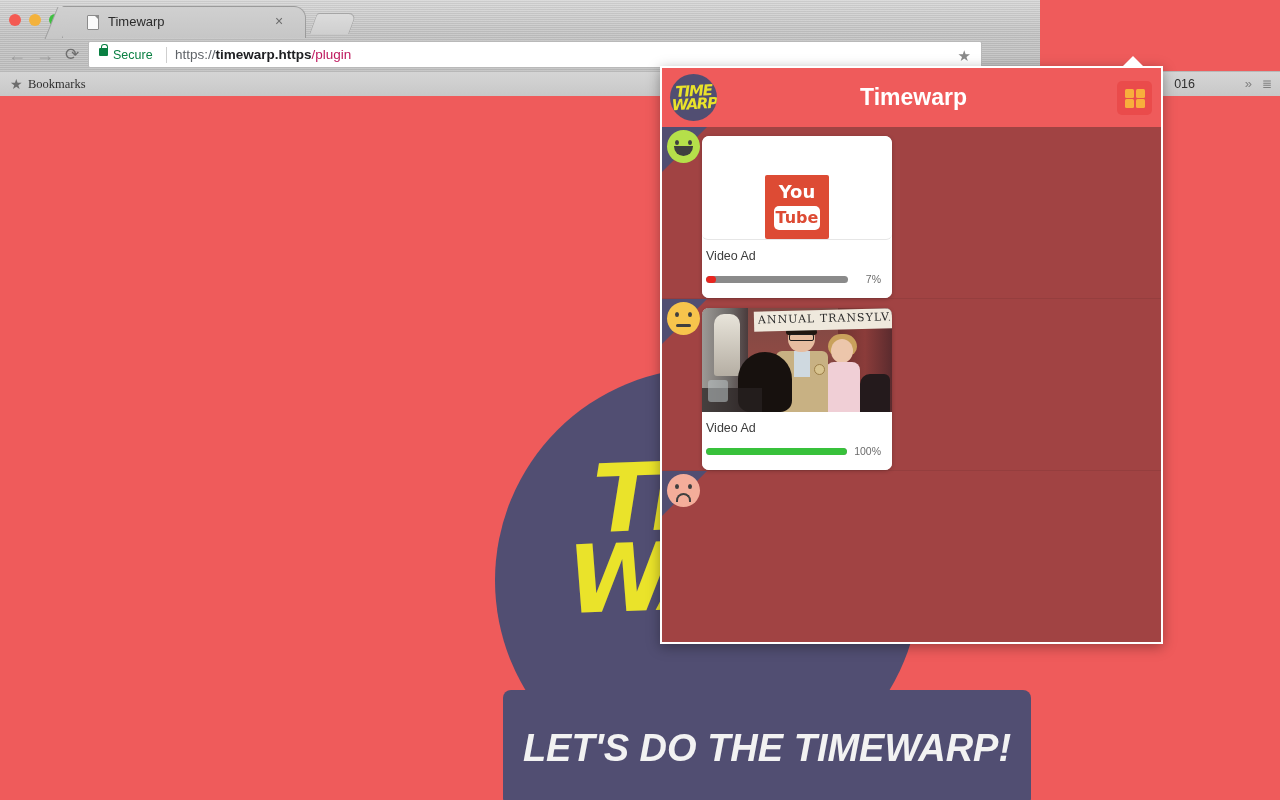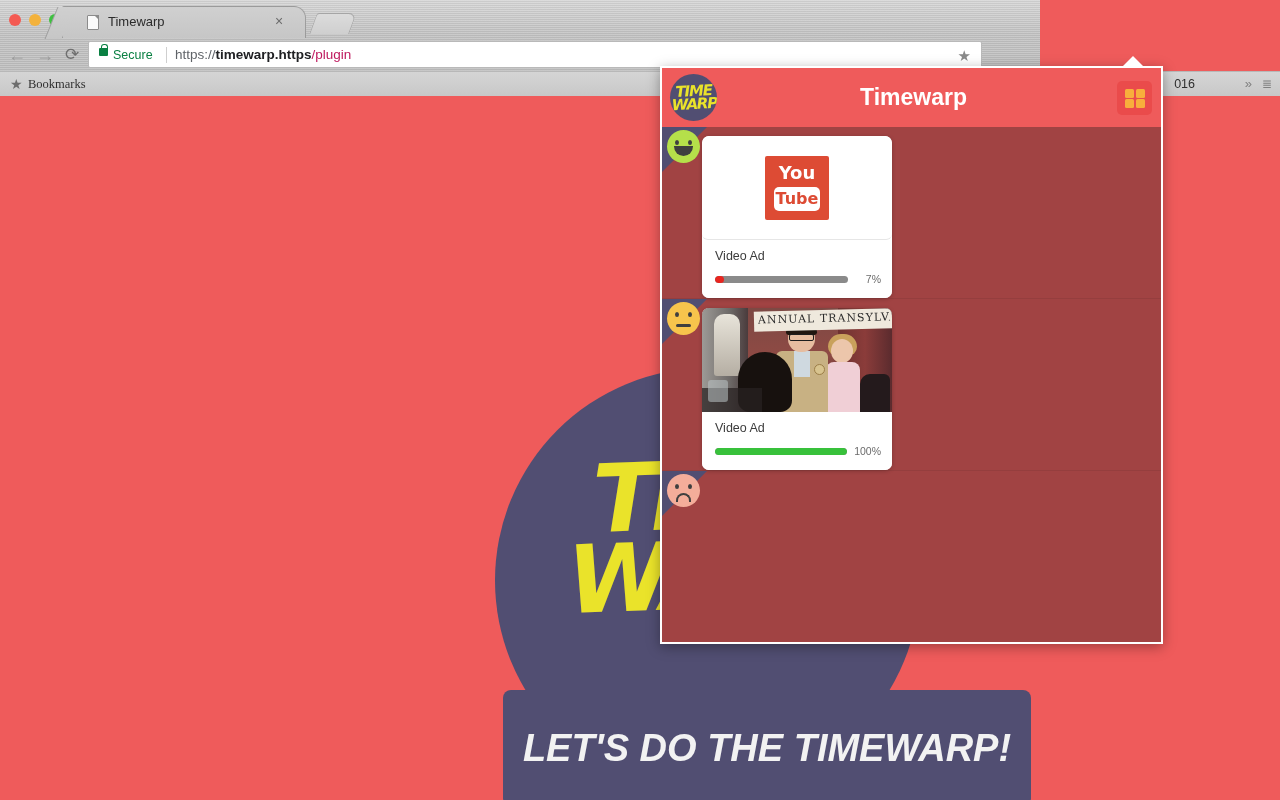--- a/index.html
+++ b/index.html
@@ -495,21 +495,21 @@
   }
   .card.media-flush { top: 9px; }
 
   .card-thumb {
     position: relative;
     width: 190px;
     height: 104px;
     background: #ffffff;
     overflow: hidden;
   }
-  .card-thumb.pad { display: flex; align-items: center; justify-content: center; border-bottom: 1px solid #e6e6e6; border-radius: 6px; }
+  .card-thumb.pad { display: flex; align-items: flex-end; justify-content: center; border-bottom: 1px solid #e6e6e6; border-radius: 6px; }
 
   
   .yt-logo {
     position: relative;
     width: 64px; height: 64px;
     background: #dd4b34;
     border-radius: 2px;
   }
   .yt-you {
     position: absolute;
@@ -663,21 +663,21 @@
   }
   .fs-dark-r {
     position: absolute;
     right: 2px; bottom: 0;
     width: 30px; height: 38px;
     background: #241a1c;
     border-radius: 10px 6px 0 0;
   }
 
   .card-info {
-    padding: 9px 11px 13px 13px;
+    padding: 9px 11px 13px 4px;
     background: #ffffff;
   }
   .card-label {
     font-size: 12.5px;
     color: #3c3c3c;
     margin-bottom: 10px;
   }
   .progress-line {
     display: flex;
     align-items: center;

